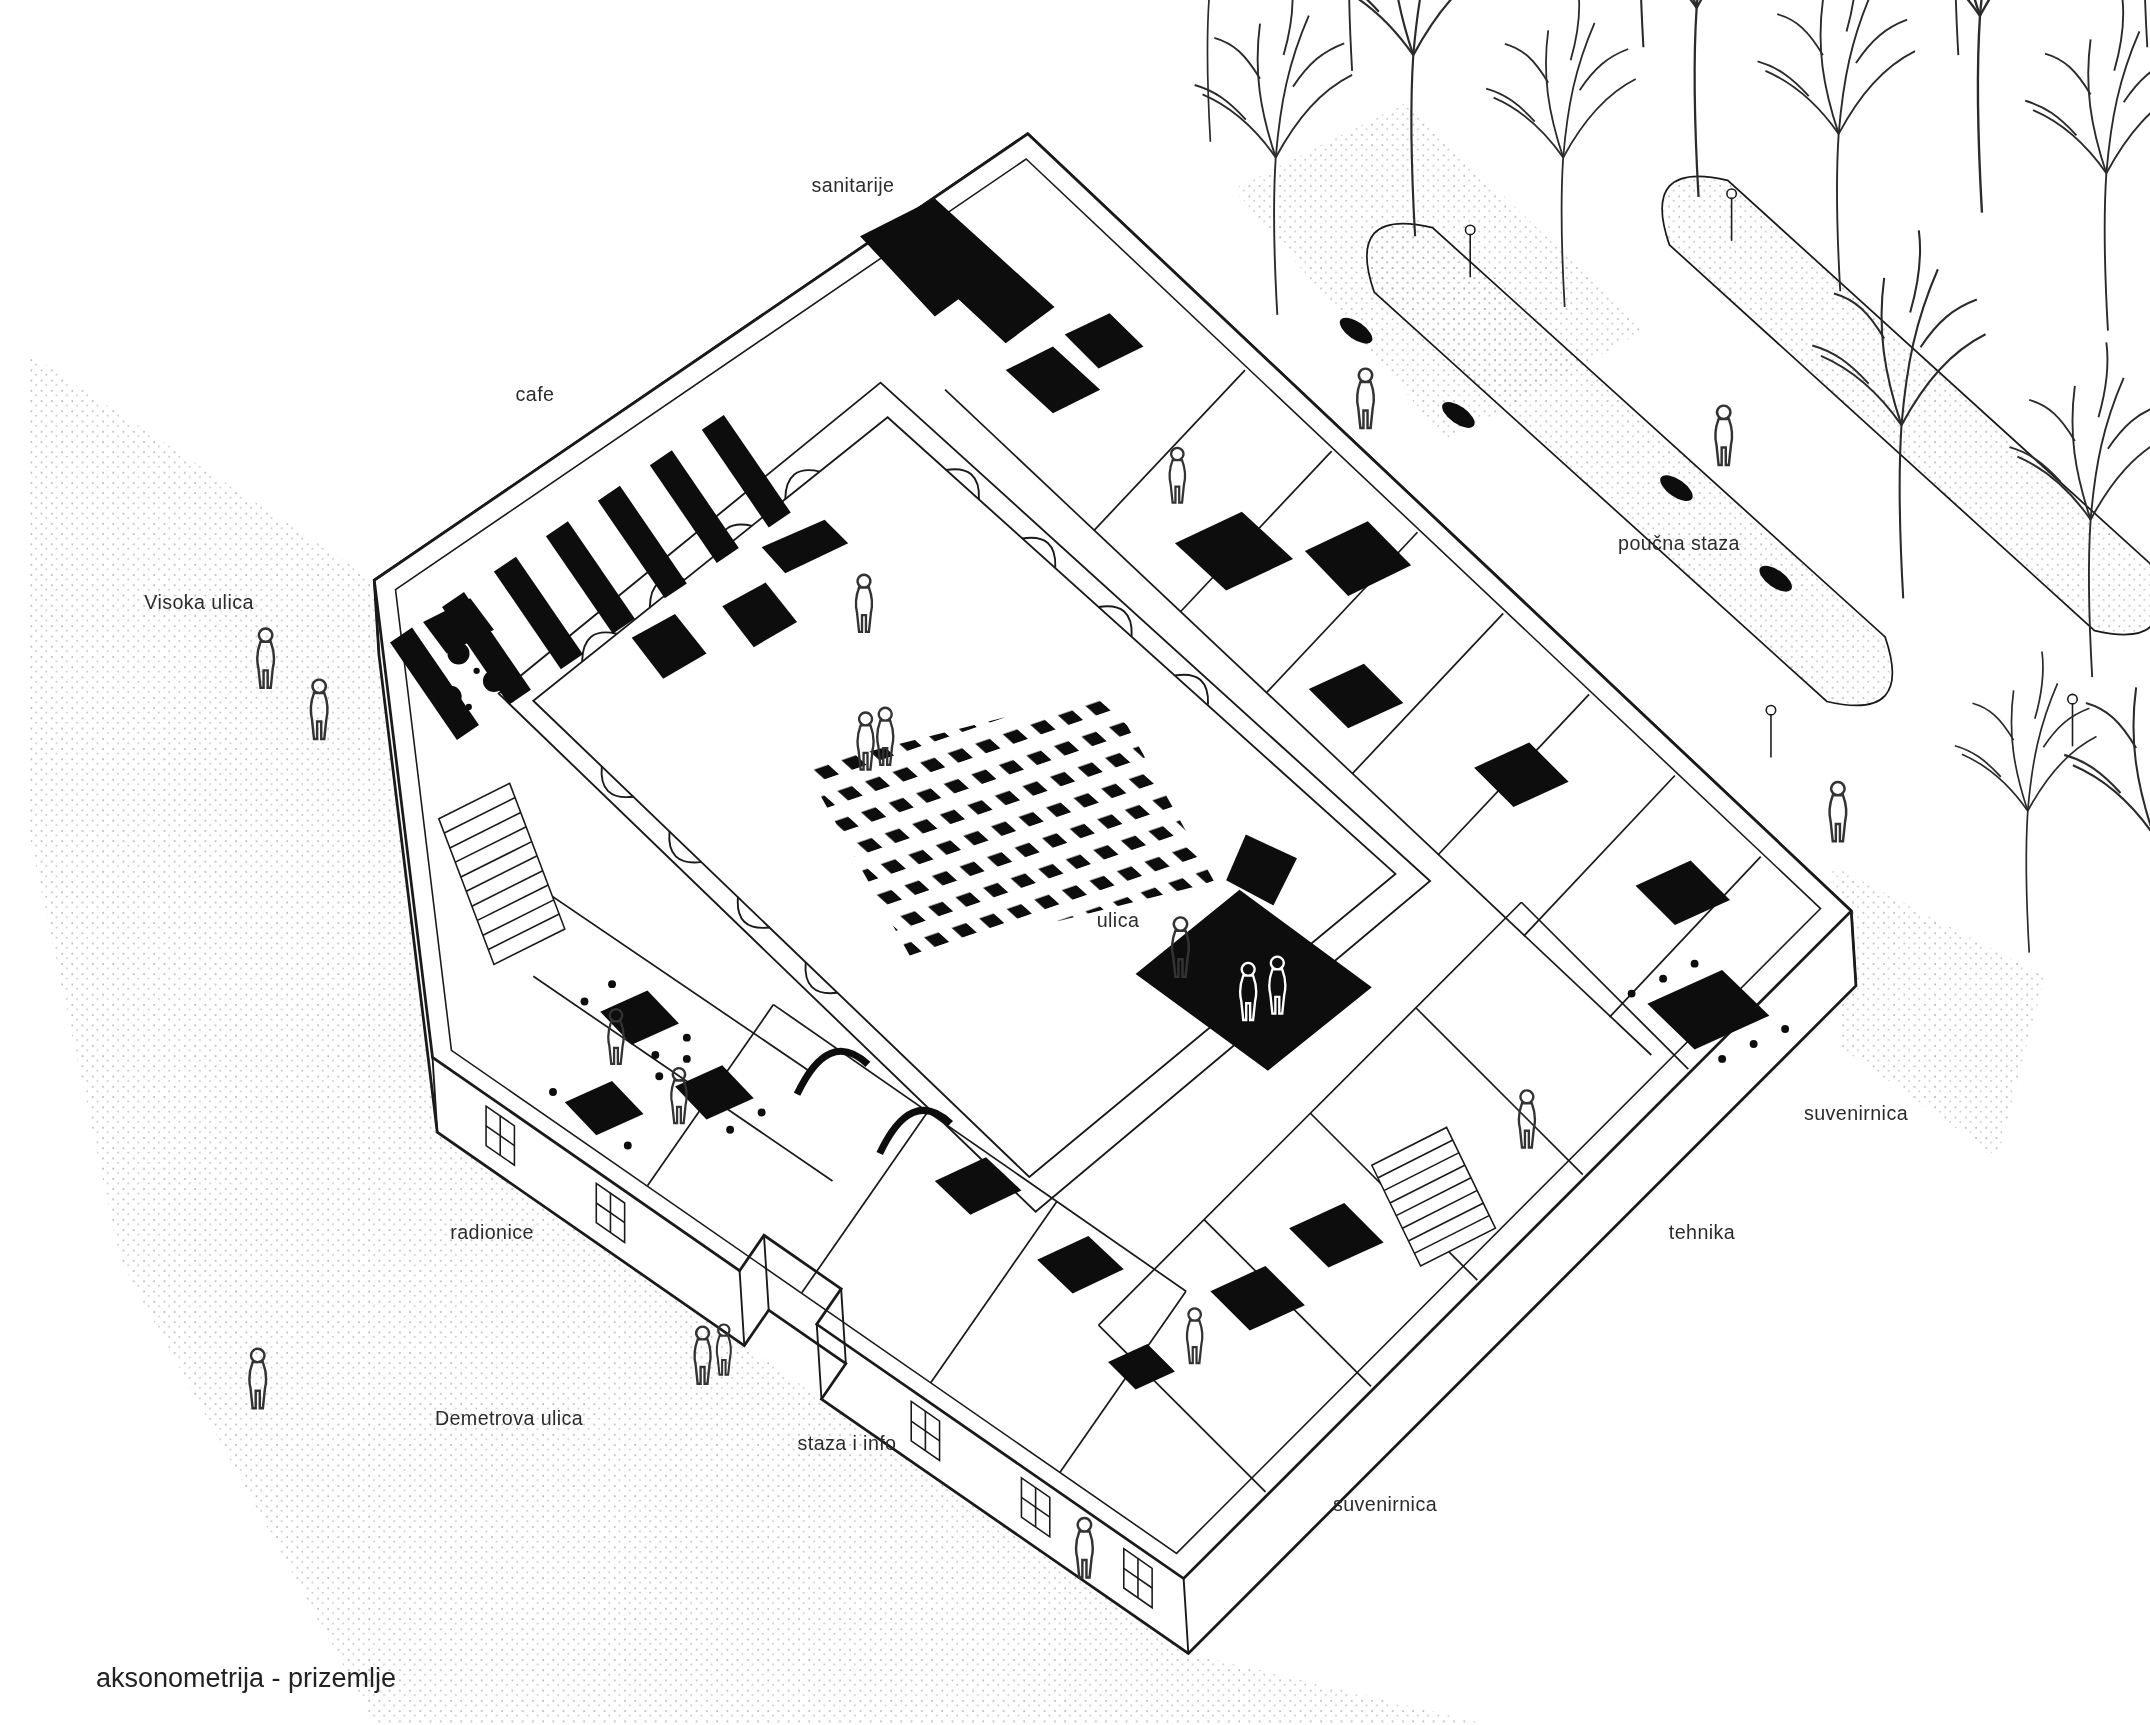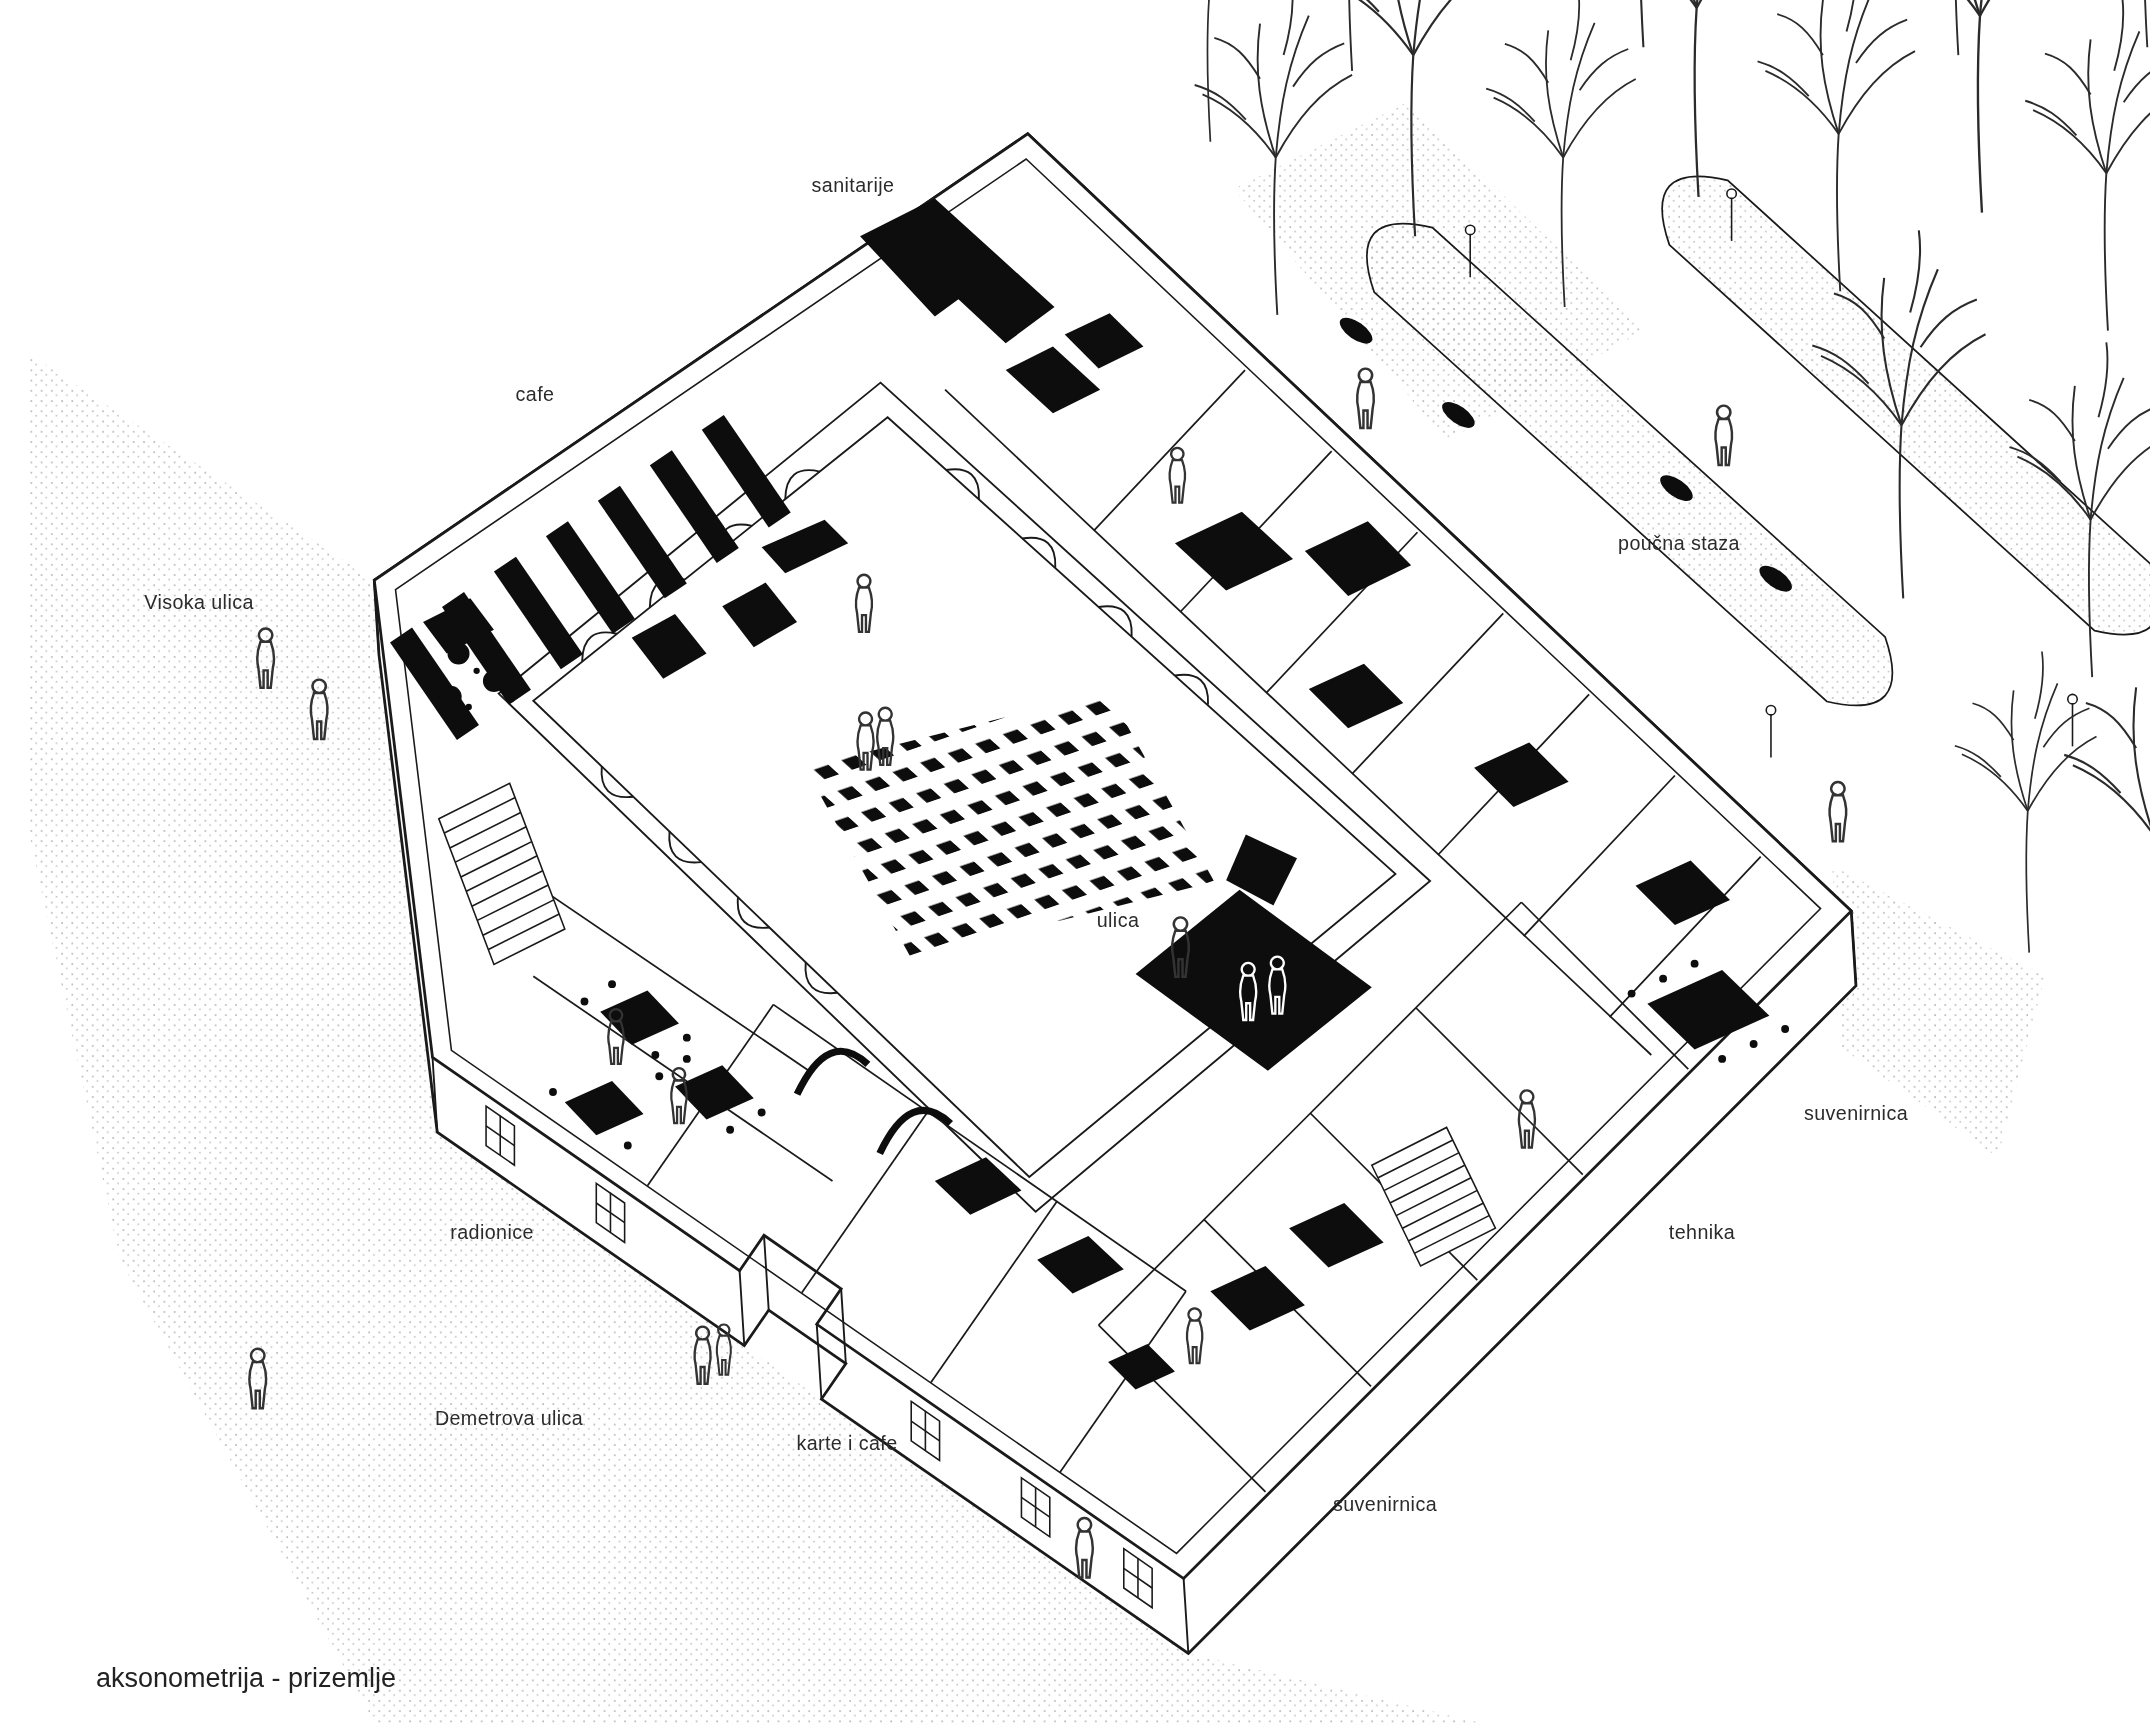--- a/index.html
+++ b/index.html
@@ -311,17 +311,17 @@
 
   <div class="lbl" style="left:824px;top:185px">sanitarije</div>
   <div class="lbl" style="left:506px;top:394px">cafe</div>
   <div class="lbl" style="left:170px;top:602px">Visoka ulica</div>
   <div class="lbl" style="left:1650px;top:543px">poučna staza</div>
   <div class="lbl" style="left:1089px;top:920px">ulica</div>
   <div class="lbl" style="left:1827px;top:1113px">suvenirnica</div>
   <div class="lbl" style="left:1673px;top:1232px">tehnika</div>
   <div class="lbl" style="left:463px;top:1232px">radionice</div>
   <div class="lbl" style="left:480px;top:1418px">Demetrova ulica</div>
-  <div class="lbl" style="left:818px;top:1443px">karte i cafe</div>
+  <div class="lbl" style="left:818px;top:1443px">staza i info</div>
   <div class="lbl" style="left:1356px;top:1504px">suvenirnica</div>
   <div class="caption" style="left:67px;top:1663px">aksonometrija - prizemlje</div>
 </div>
 
 
 </body></html>

